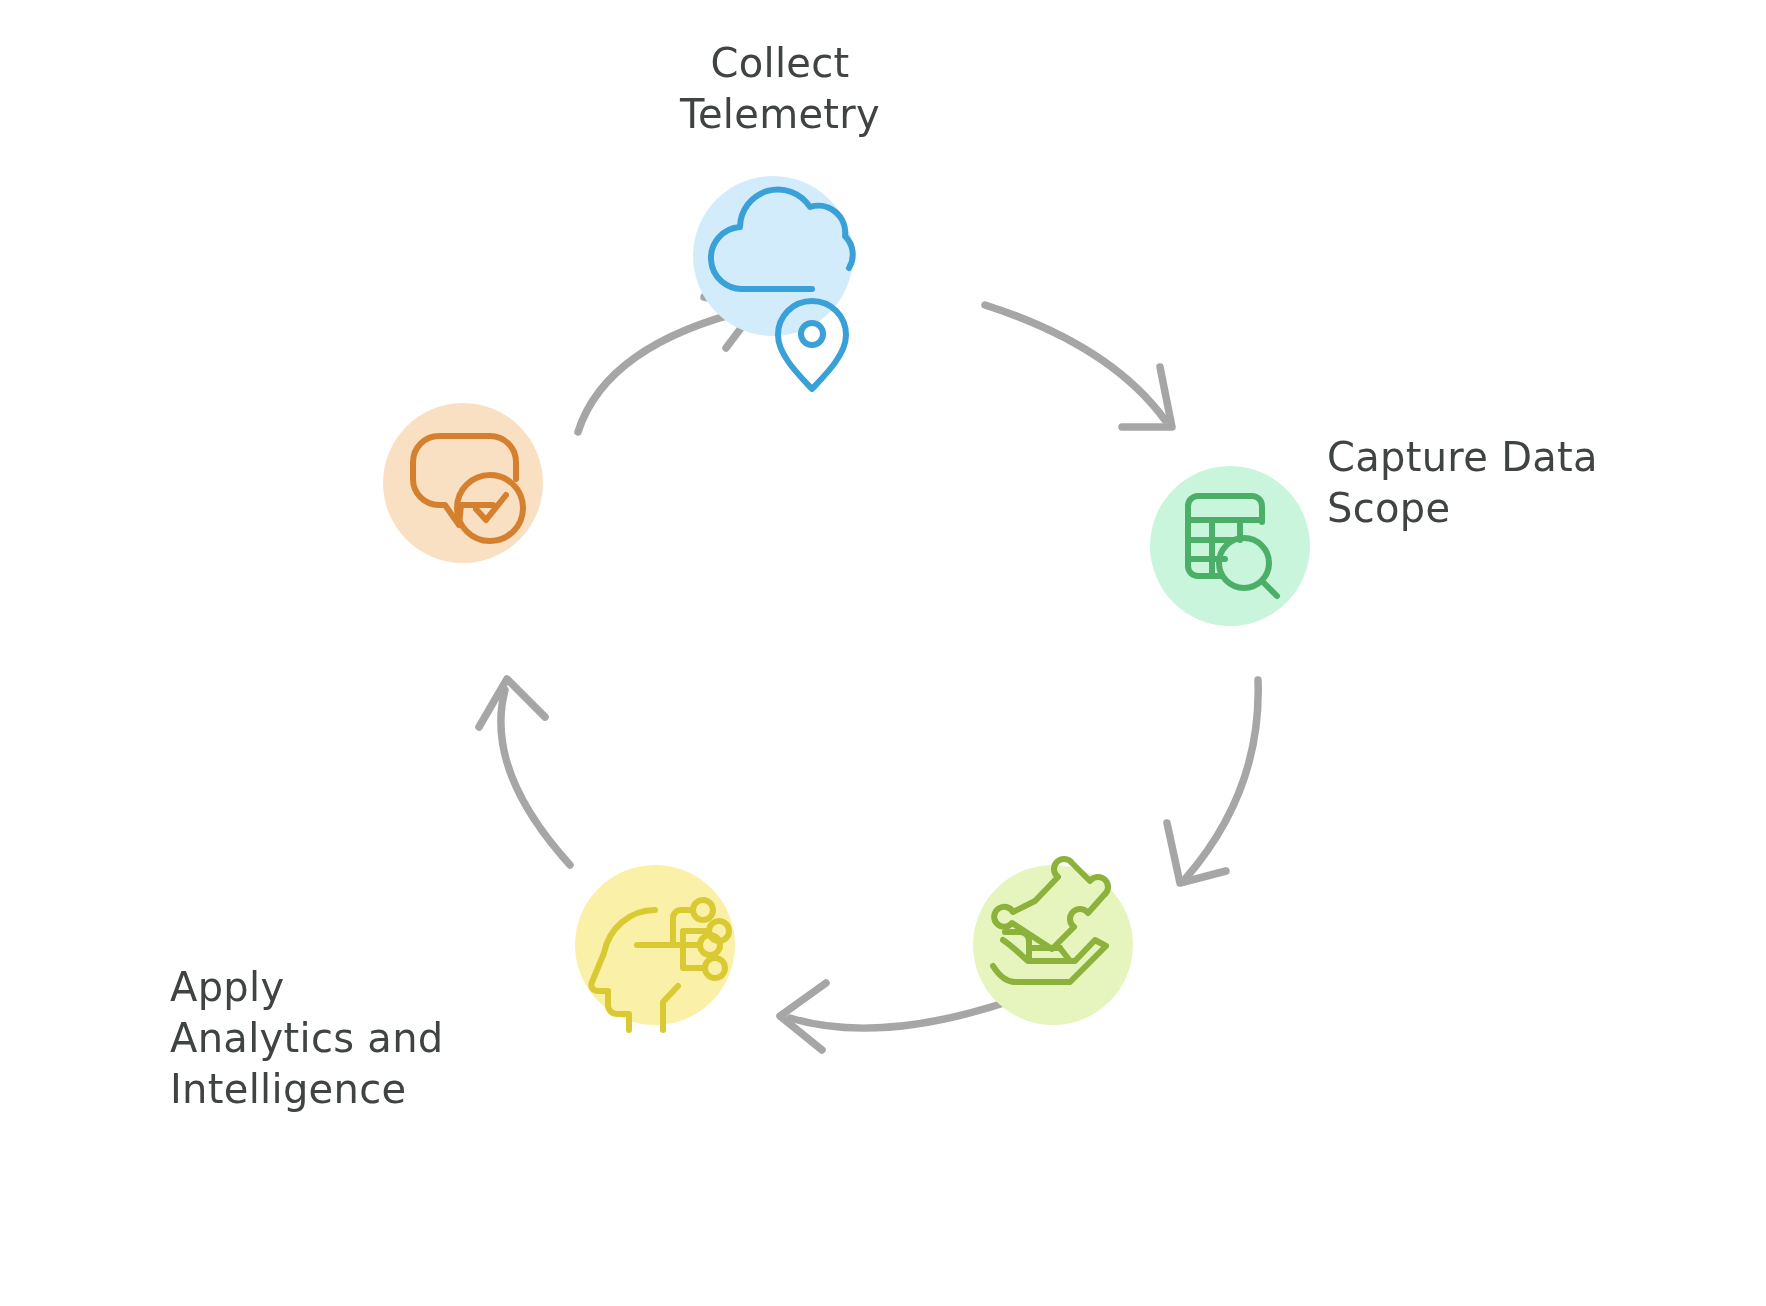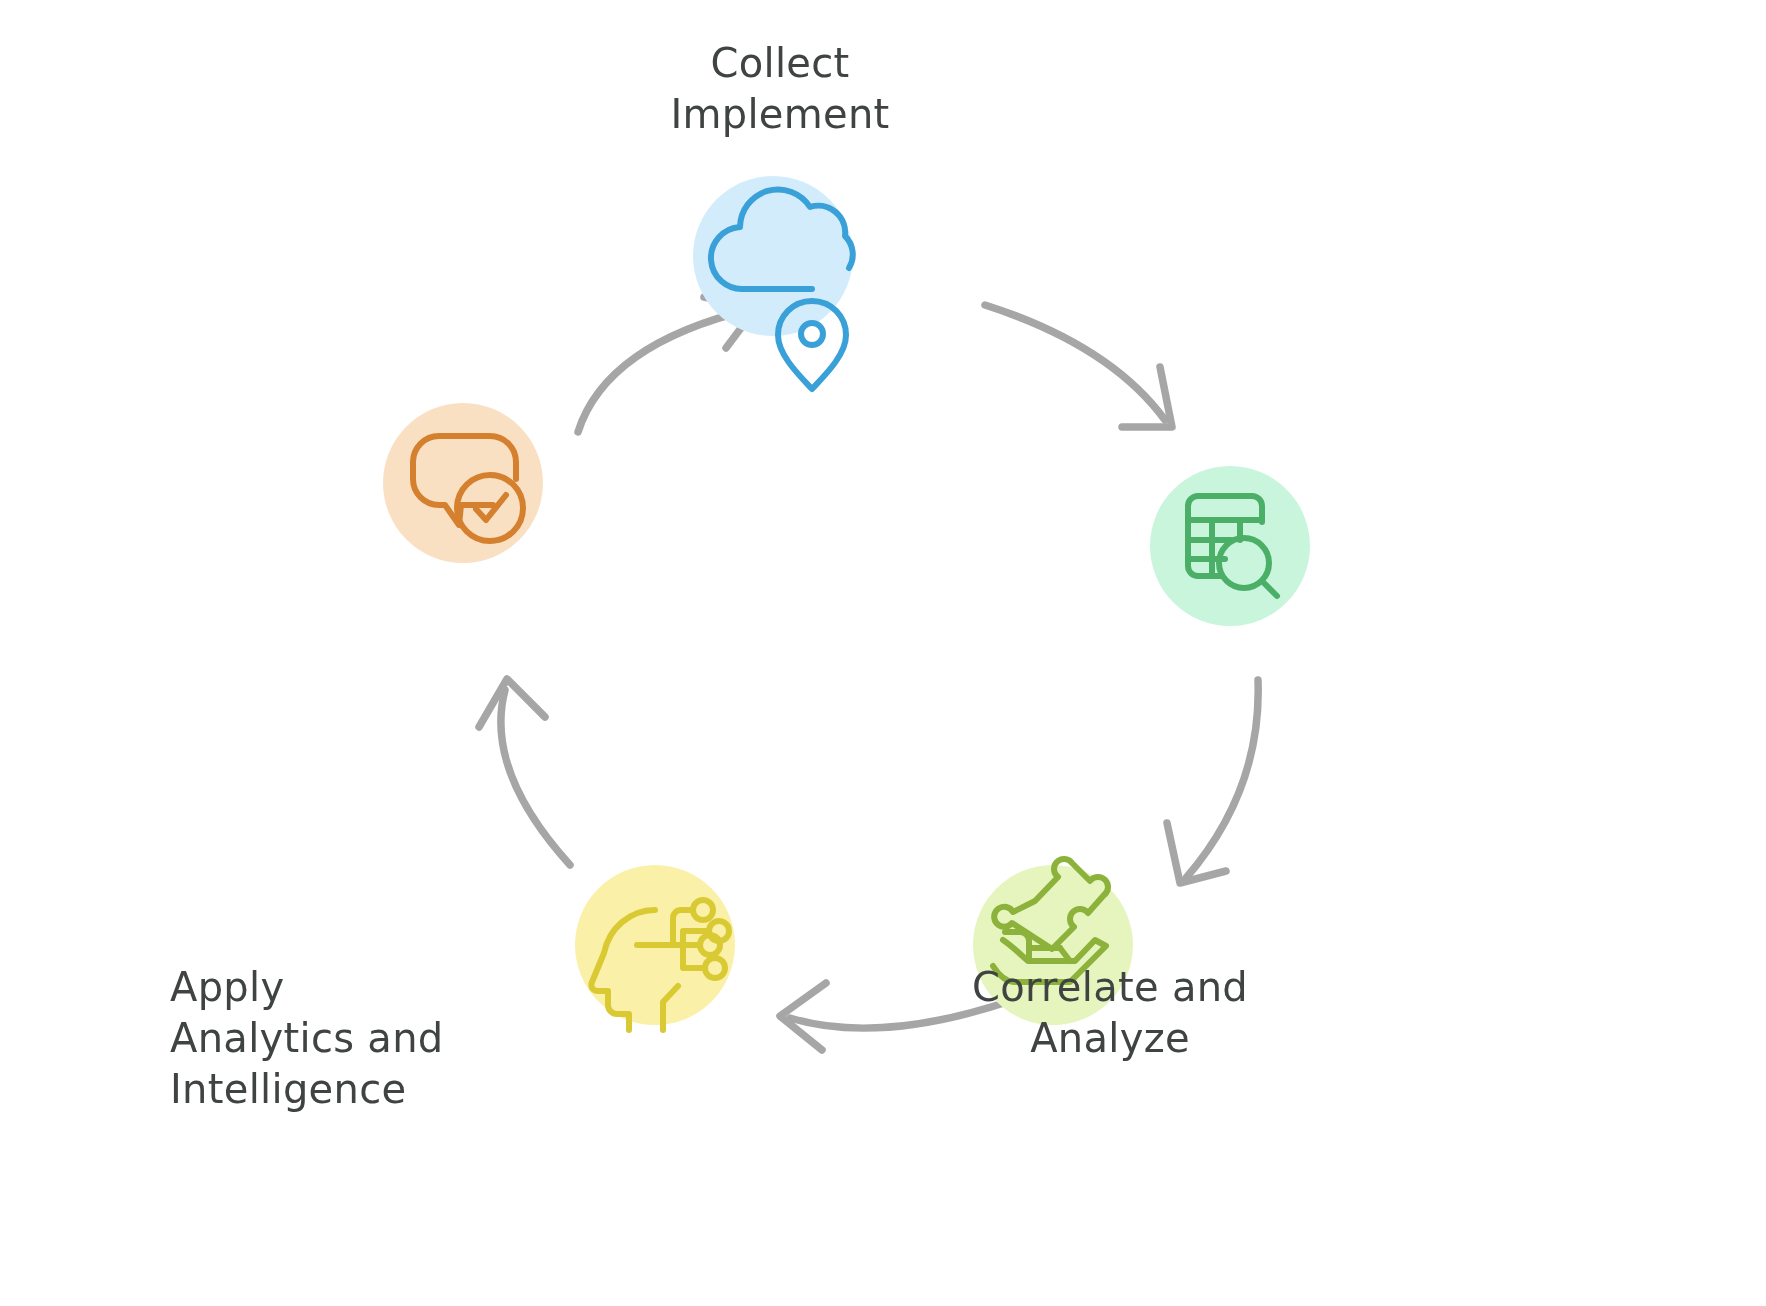--- a/index.html
+++ b/index.html
@@ -182,24 +182,24 @@
                  A 26 26 0 0 1 516 462
                  L 516 479"></path>
 
         <circle cx="490" cy="508" r="33"></circle>
         <path d="M 476 509 L 486 520 L 506 495"></path>
       </g>
     </g>
   </svg>
 
   <div class="node-label lbl-collect">Collect
-Implement</div>
-
-
-  <div class="node-label lbl-correlate">Correlate and
-Analyze</div>
+Telemetry</div>
+
+  <div class="node-label lbl-capture">Capture Data
+Scope</div>
+
 
   <div class="node-label lbl-apply">Apply
 Analytics and
 Intelligence</div>
 
 
 </div>
 
 </body></html>

